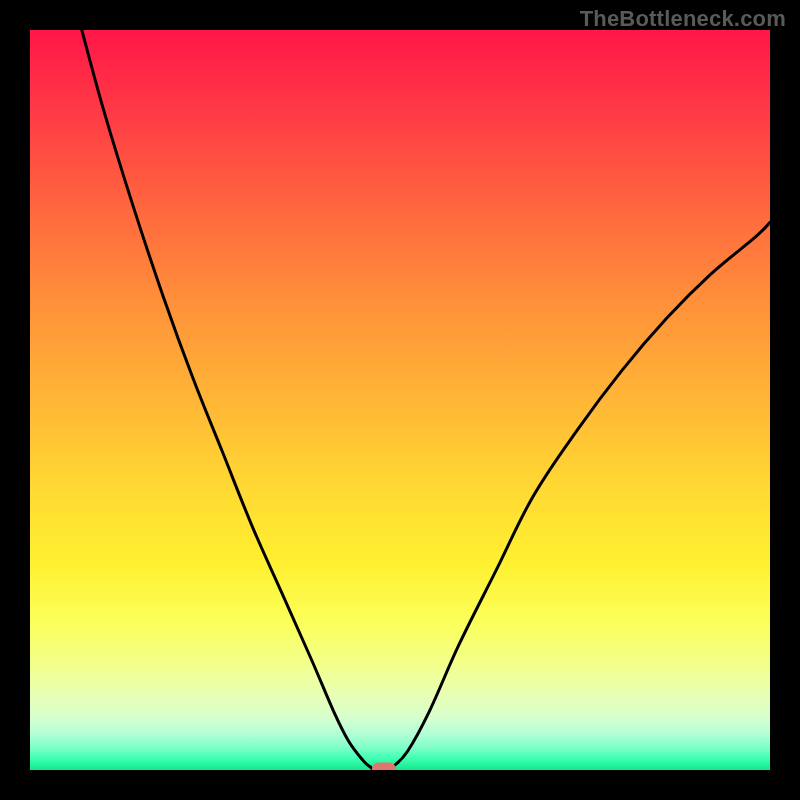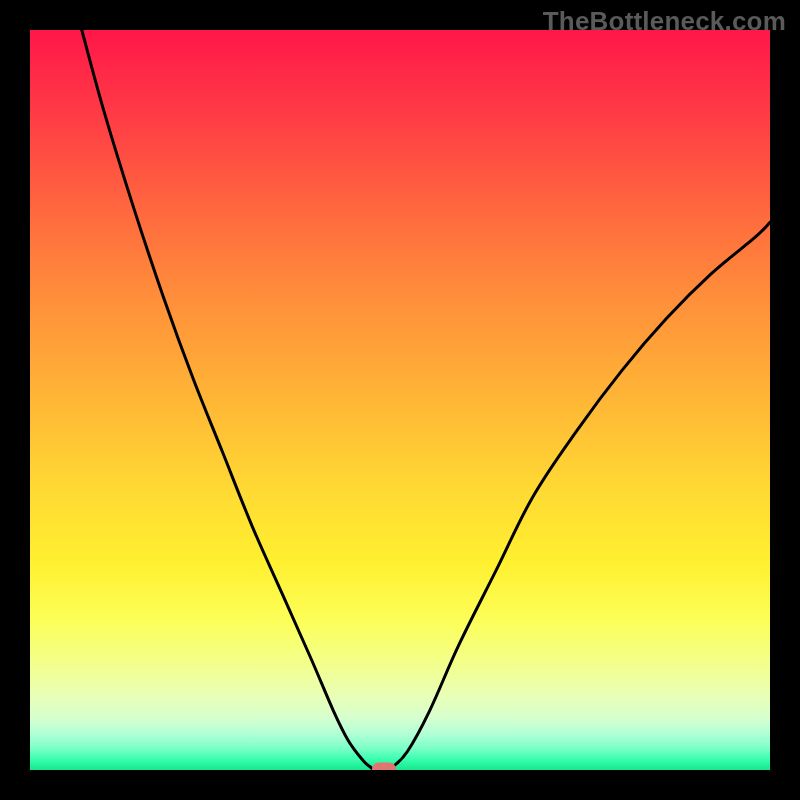--- a/index.html
+++ b/index.html
@@ -14,21 +14,21 @@
     position: relative;
     width: 800px;
     height: 800px;
     background: #000;
   }
   .watermark {
     position: absolute;
     top: 6px;
     right: 14px;
     color: #5a5a5a;
-    font-size: 26px;
+    font-size: 22px;
     font-weight: 600;
     letter-spacing: 0.2px;
     z-index: 4;
   }
   .plot {
     position: absolute;
     left: 30px;
     top: 30px;
     width: 740px;
     height: 740px;

